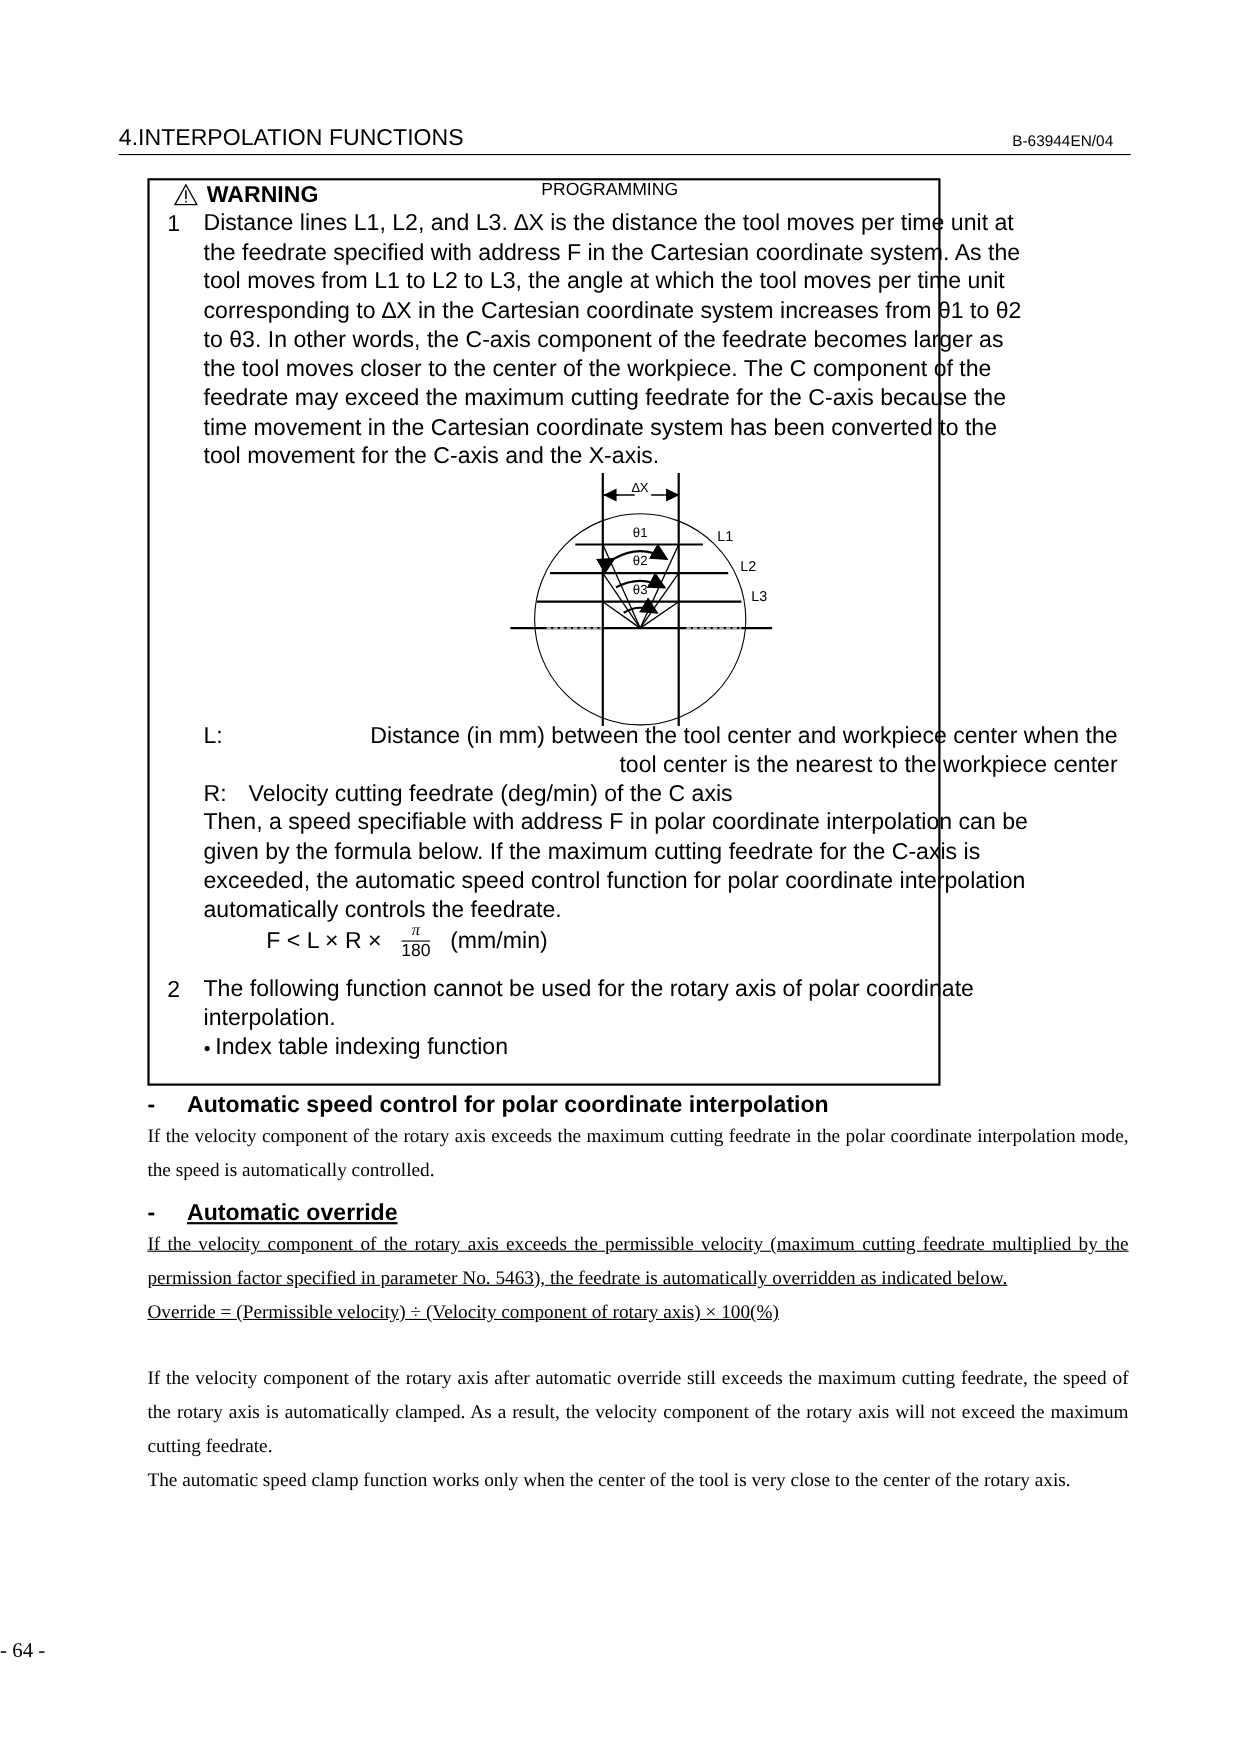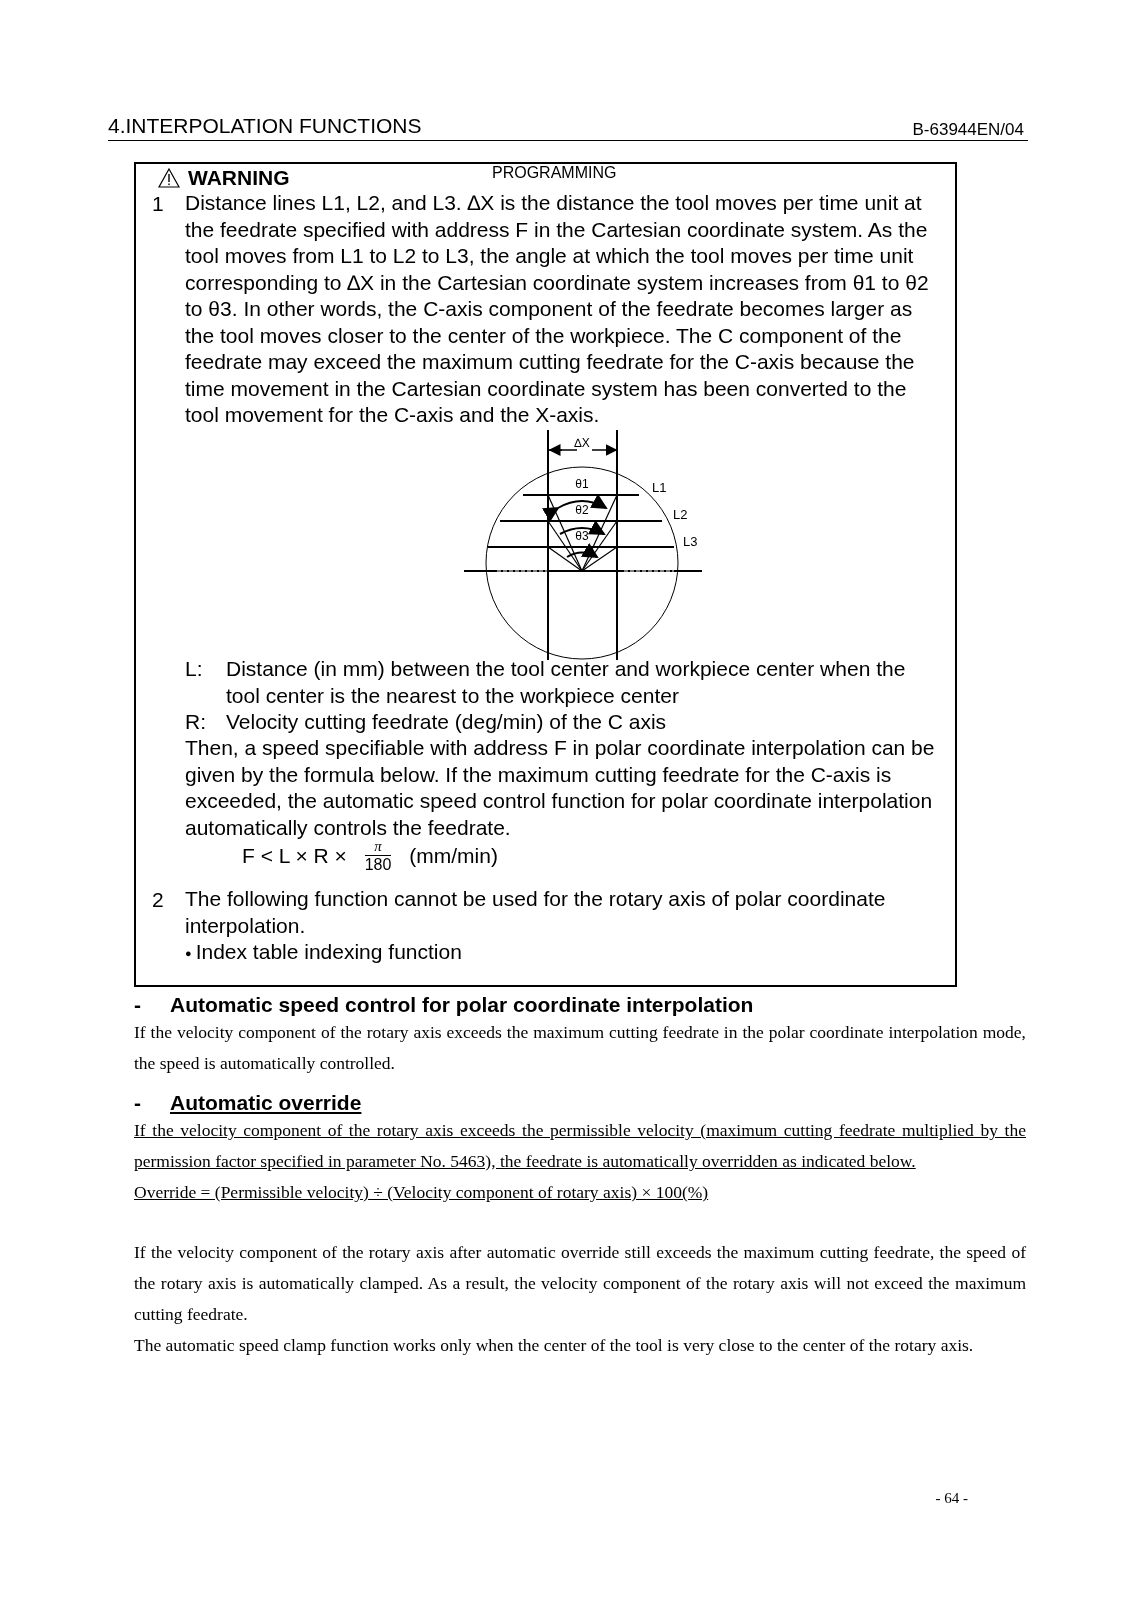--- a/index.html
+++ b/index.html
@@ -2,31 +2,31 @@
 <html><head>
 <meta charset="utf-8">
 <style>
   html, body { margin:0; padding:0; background:#fff; }
   body { width:1132px; height:1600px; position:relative; overflow:hidden; color:#000; }
   .sans { font-family: "Liberation Sans", sans-serif; }
   .serif { font-family: "Liberation Serif", serif; }
   .header { position:absolute; left:108px; top:114px; width:920px; height:26px; border-bottom:1.5px solid #000; }
   .header .chap { position:absolute; left:0; top:0; font-size:21px; }
   .header .prog { position:absolute; left:384px; top:5px; font-size:16px;margin-top:45px; }
-  .header .code { position:absolute; right:4px; top:6px; font-size:17px; }
-  .warnbox { position:absolute; left:134px; top:162px; width:823px; height:825px; border:2px solid #000; box-sizing:border-box; }
+  .header .code { position:absolute; right:16px; top:6px; font-size:14px; }
+  .warnbox { position:absolute; left:134px; top:162px; width:721px; height:825px; border:2px solid #000; box-sizing:border-box; }
   .warnbox .title { position:absolute; left:22px; top:2px; font-size:21px; font-weight:bold; }
   .warnbox .title svg { vertical-align:-3px; margin-right:8px; }
   .wt { position:absolute; font-size:21px; line-height:26.5px; }
   .num { position:absolute; font-size:21px; }
   .section { position:absolute; left:134px; width:892px; }
   .section h3 { margin:0; font-size:21px; font-weight:bold; }
   .section h3 .dash { display:inline-block; width:36px; }
   .section p { margin:0; font-size:17.5px; line-height:31px; text-align:justify; }
-  .footer { position:absolute; left:0; width:968px; top:1490px; text-align:right; font-size:15px; }
+  .footer { position:absolute; left:0; width:968px; top:1490px; text-align:left; font-size:19px; }
   .frac { display:inline-block; vertical-align:middle; text-align:center; margin:0 12px; }
   .frac .n { display:block; font-size:15px; font-style:italic; border-bottom:1.5px solid #000; padding:0 6px; font-family:"Liberation Serif", serif; }
   .frac .d { display:block; font-size:16px; }
 </style>
 </head>
 <body>
 
 <div class="header sans">
   <span class="chap">4.INTERPOLATION FUNCTIONS</span>
   <span class="prog">PROGRAMMING</span>
@@ -86,21 +86,21 @@
     <text x="580" y="445" font-size="12" text-anchor="middle" font-family="Liberation Sans, sans-serif">∆X</text>
     <text x="580" y="486" font-size="12" text-anchor="middle" font-family="Liberation Sans, sans-serif">θ1</text>
     <text x="580" y="512" font-size="12" text-anchor="middle" font-family="Liberation Sans, sans-serif">θ2</text>
     <text x="580" y="538" font-size="12" text-anchor="middle" font-family="Liberation Sans, sans-serif">θ3</text>
     <text x="650" y="490" font-size="13" font-family="Liberation Sans, sans-serif">L1</text>
     <text x="671" y="517" font-size="13" font-family="Liberation Sans, sans-serif">L2</text>
     <text x="681" y="544" font-size="13" font-family="Liberation Sans, sans-serif">L3</text>
   </svg>
 
   <span class="wt" style="left:49px; top:492px;">L:</span>
-  <div class="wt" style="left:90px; top:492px; width:790px;">
+  <div class="wt" style="left:90px; top:492px; width:790px;text-align:right;">
     <div>Distance (in mm) between the tool center and workpiece center when the</div>
     <div>tool center is the nearest to the workpiece center</div>
   </div>
   <span class="wt" style="left:49px; top:545px;">R:</span>
   <div class="wt" style="left:90px; top:545px;">Velocity cutting feedrate (deg/min) of the C axis</div>
 
   <div class="wt" style="left:49px; top:571px; width:830px;">
     <div>Then, a speed specifiable with address F in polar coordinate interpolation can be</div>
     <div>given by the formula below. If the maximum cutting feedrate for the C-axis is</div>
     <div>exceeded, the automatic speed control function for polar coordinate interpolation</div>

